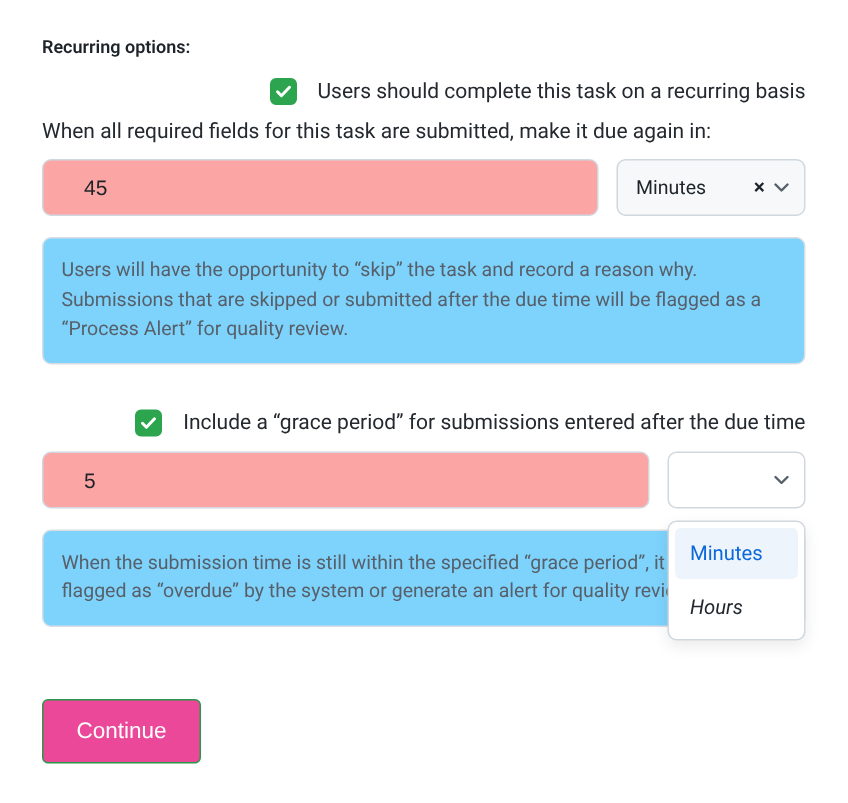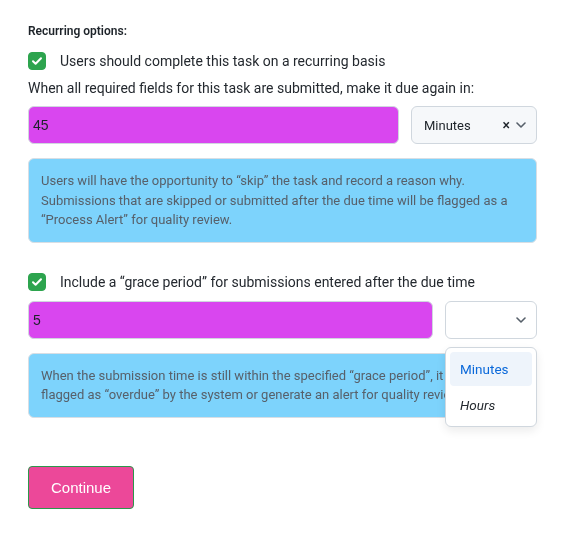--- a/index.html
+++ b/index.html
@@ -17,20 +17,21 @@
     margin: 6px 0 14px 0;
     color: #1d2329;
   }
   .check-row {
     display: flex;
     align-items: center;
     gap: 14px;
     margin-bottom: 10px;
     font-size: 14px;
     color: #24292f;
+    justify-content: flex-end;
   }
   .checkbox {
     width: 18px;
     height: 18px;
     border-radius: 4px;
     background: #2da44e;
     border: 1px solid #2da44e;
     display: flex;
     align-items: center;
     justify-content: center;
@@ -45,24 +46,24 @@
   .row {
     display: flex;
     gap: 12px;
     position: relative;
   }
   input.text-input {
     flex: 1;
     height: 38px;
     border: 1px solid #d0d7de;
     border-radius: 6px;
-    padding: 0 4px;
+    padding: 0 27px;
     font-size: 14px;
     color: #1d2329;
-    background: #d946ef;
+    background: #fca5a5;
   }
   .select-box {
     width: 126px;
     height: 38px;
     border: 1px solid #d0d7de;
     border-radius: 6px;
     background: #f6f8fa;
     display: flex;
     align-items: center;
     padding: 0 10px 0 12px;

